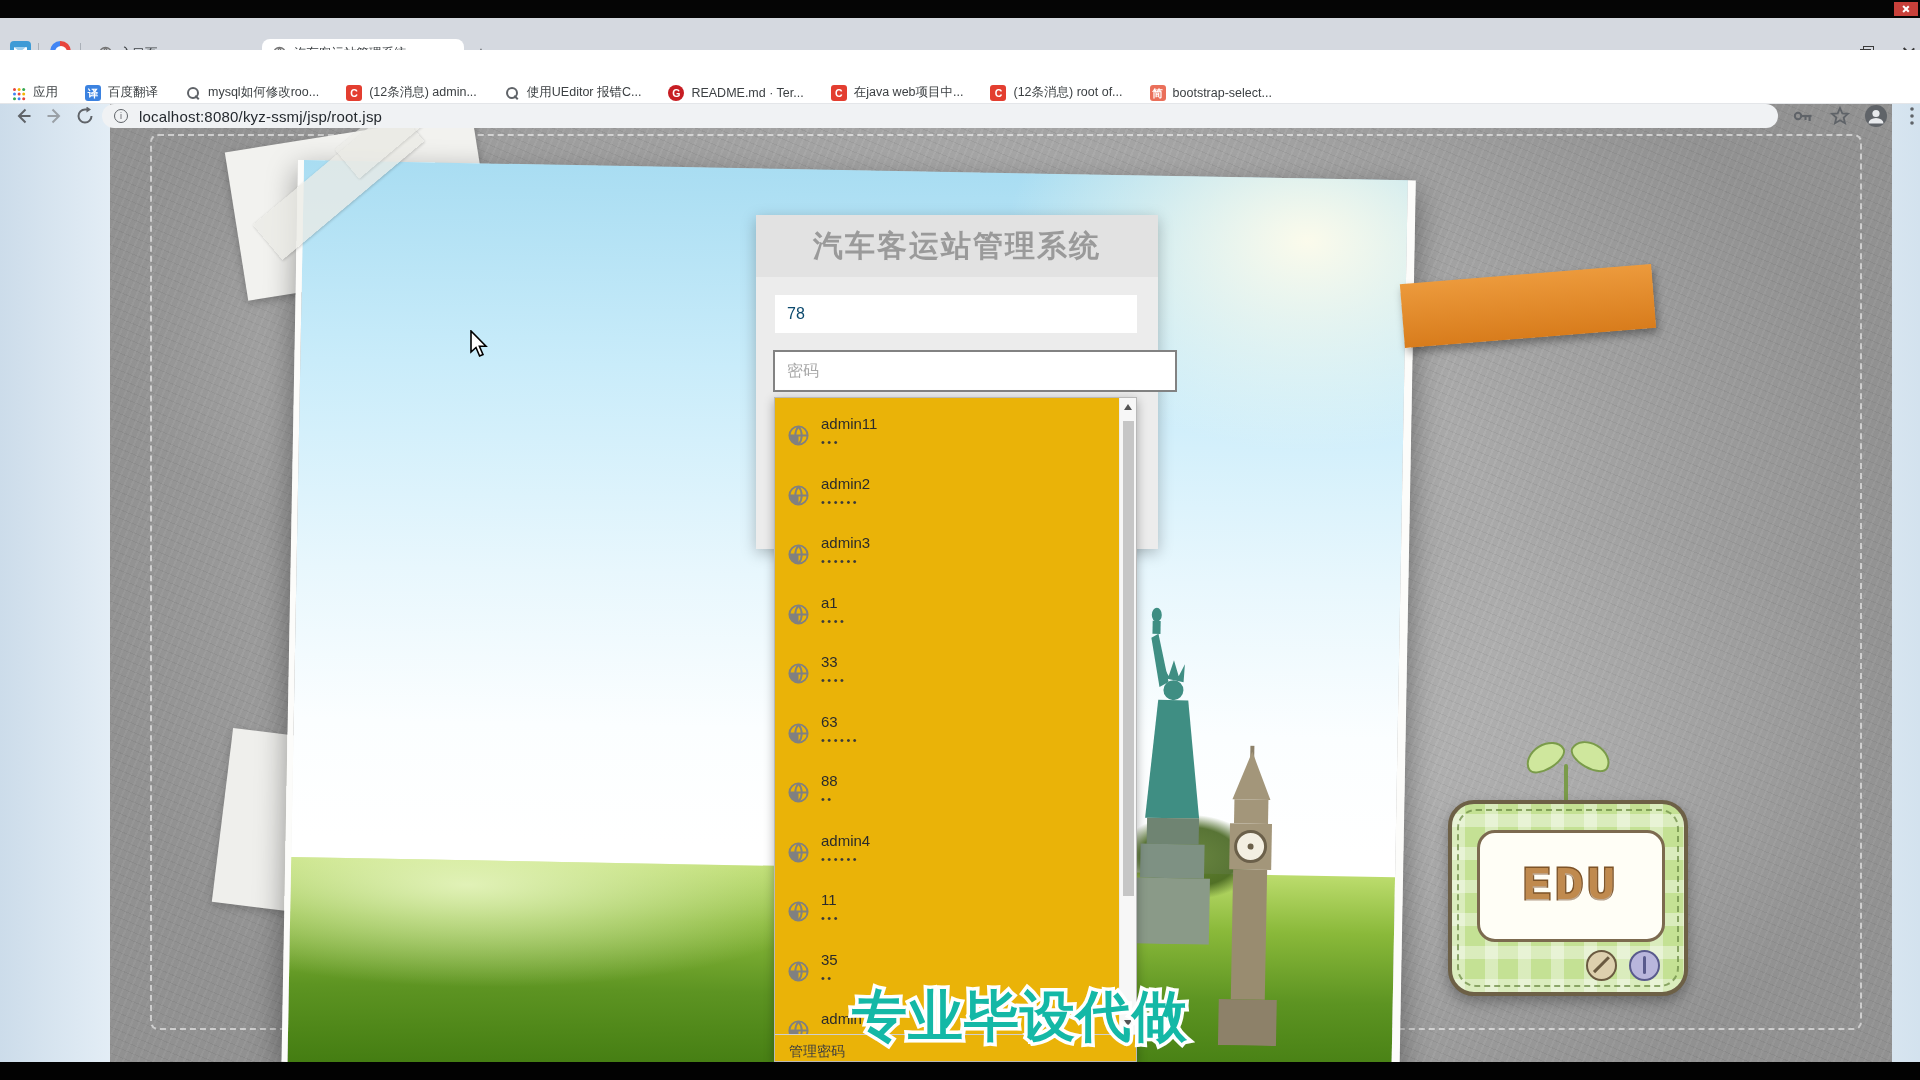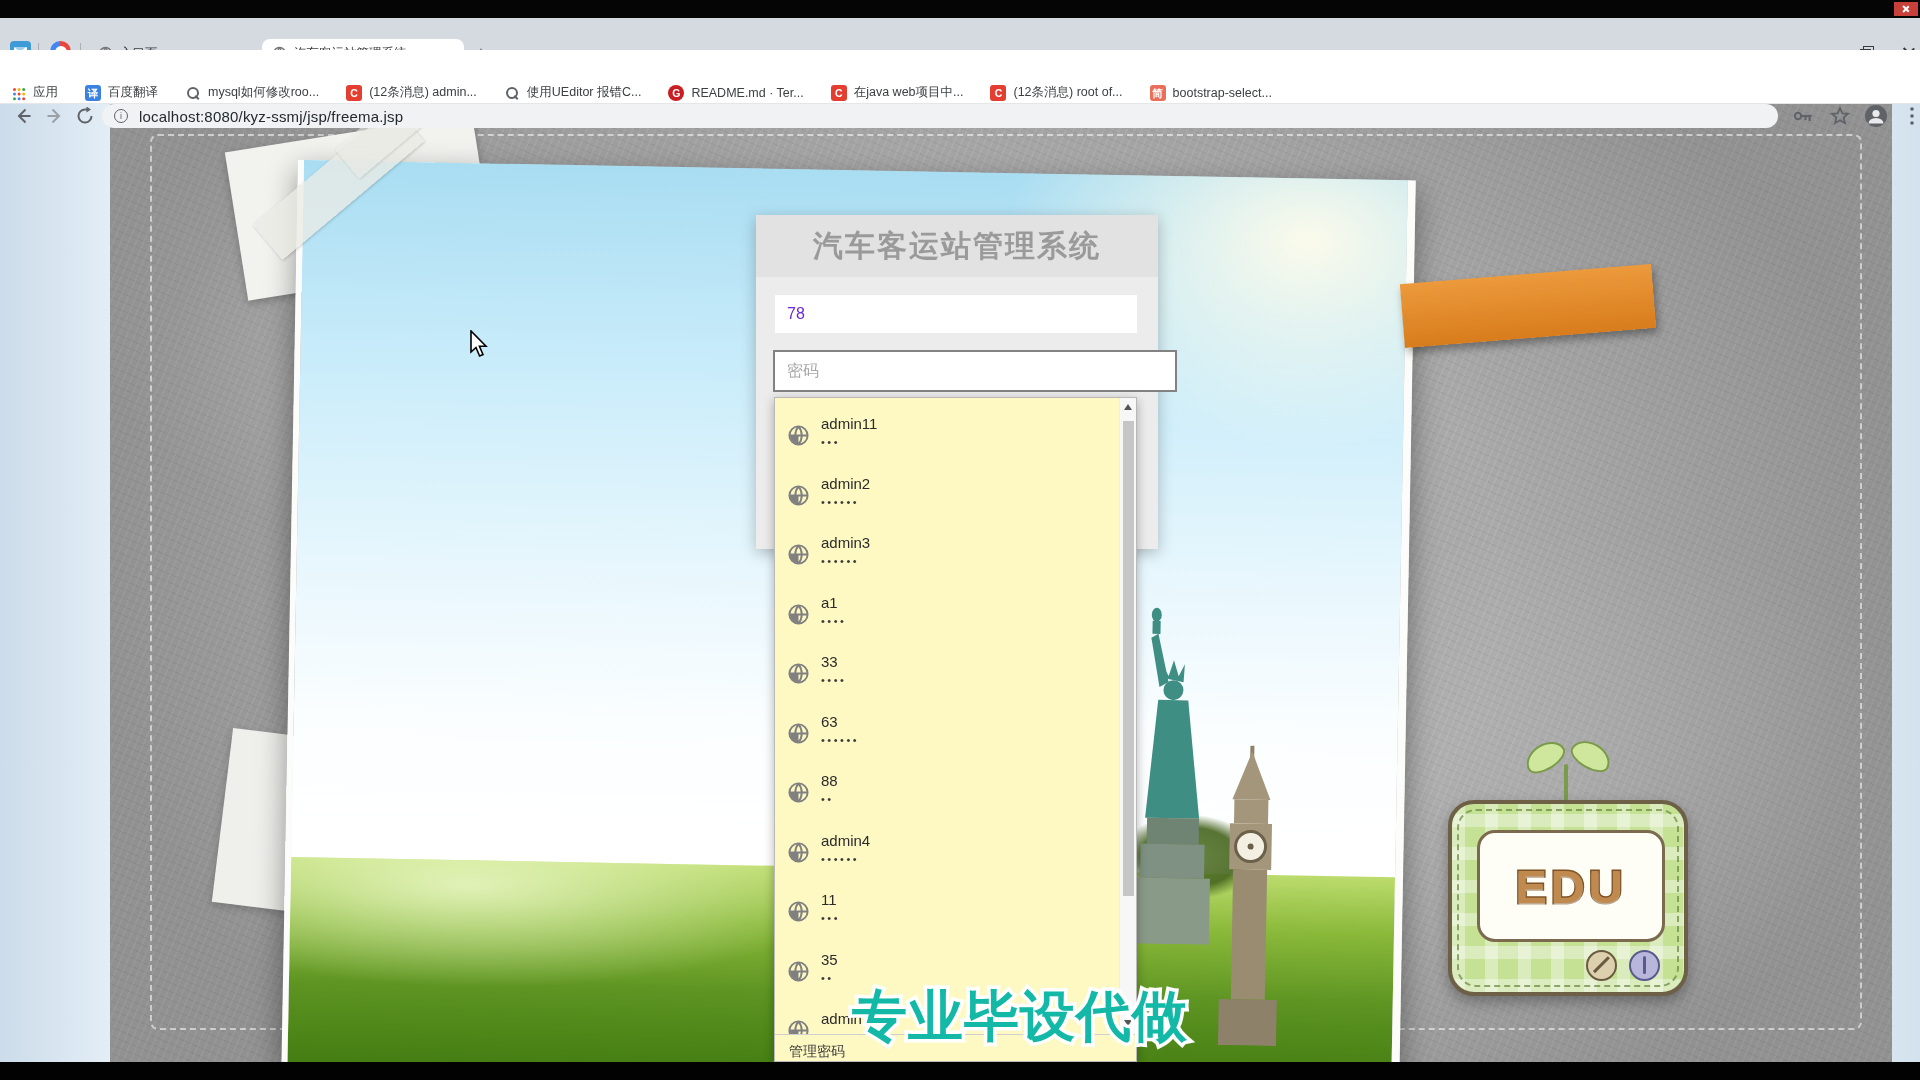--- a/index.html
+++ b/index.html
@@ -116,46 +116,46 @@
   .leafR { left:122px; top:1px; transform:rotate(30deg); }
   .tv { left:0; top:58px; width:240px; height:196px; border:4px solid #6d6046; border-radius:26px;
     box-shadow:0 6px 14px rgba(0,0,0,.3);
     background:
       repeating-linear-gradient(0deg, rgba(255,255,255,.38) 0 13px, rgba(255,255,255,0) 13px 33px),
       repeating-linear-gradient(90deg, rgba(255,255,255,.38) 0 13px, rgba(255,255,255,0) 13px 33px),
       #c4e194; }
   .tv::before { content:''; position:absolute; left:5px; top:5px; right:5px; bottom:5px;
     border:2px dashed rgba(110,140,70,.75); border-radius:19px; }
   .screen { left:25px; top:26px; width:188px; height:112px; background:#fffef6; border:3.5px solid #7c6a4f;
-    border-radius:18px; display:flex; align-items:center; justify-content:center; }
+    border-radius:18px; display:flex; align-items:center; justify-content:center;font-family:Liberation Mono, monospace; }
   .edu-text { font-size:47px; font-weight:900; color:#c08a4e; letter-spacing:4px;
     -webkit-text-stroke:3px #7d5327; paint-order:stroke fill; text-shadow:0 2px 1px rgba(255,255,255,.5); }
   .knob { width:31px; height:31px; border-radius:50%; }
   .knob1 { left:134px; top:146px; background:#ddd0ae; border:2.5px solid #6a5a40; }
   .knob1::after { content:''; position:absolute; left:12px; top:2px; width:2.5px; height:21px; background:#6a5a40; transform:rotate(45deg); }
   .knob2 { left:177px; top:146px; background:#b9b6dc; border:2.5px solid #595a8c; }
   .knob2::after { content:''; position:absolute; left:11.5px; top:4px; width:3px; height:18px; background:#595a8c; border-radius:2px; }
   .tape { background:rgba(234,234,230,.78); box-shadow:0 1px 3px rgba(0,0,0,.2); z-index:6; }
   .tapeA { left:246px; top:160px; width:185px; height:46px; transform:rotate(-40deg); }
   .tapeB { left:332px; top:104px; width:128px; height:38px; transform:rotate(-40deg); opacity:.72; }
 
   
   .panel { left:756px; top:215px; width:402px; height:334px; background:#ececec;
     box-shadow:0 4px 14px rgba(0,0,0,.25); z-index:7; }
   .panel-head { left:0; top:0; width:402px; height:62px; background:#e2e2e2; text-align:center; }
   .panel-title { line-height:62px; font-size:30px; font-weight:bold; color:#9a9a9a; letter-spacing:2px; }
   .inp { font-size:16px; outline:none; }
   .inp-user { left:775px; top:295px; width:362px; height:38px; background:#fff; border:none;
-    padding:0 12px; color:#6d28d9; z-index:8; }
+    padding:0 12px; color:#0c4a6e; z-index:8; }
   .inp-pass { left:773px; top:350px; width:404px; height:42px; background:#fff;
     border:2px solid #828282; padding:0 12px; color:#444; z-index:8; }
   .inp-pass::placeholder { color:#a8a8a8; opacity:1; }
 
   
-  .dropdown { left:774px; top:397px; width:363px; height:665px; background:#fef9c3;
+  .dropdown { left:774px; top:397px; width:363px; height:665px; background:#eab308;
     border:1px solid #b9b9b9; box-shadow:0 3px 10px rgba(0,0,0,.3); z-index:9; }
   .af-list { left:0; top:0; width:363px; height:636px; overflow:hidden; padding-top:10px; }
   .af-item { position:relative; height:59.5px; padding:7px 0 0 46px; }
   .af-globe { position:absolute; left:12px; top:16px; width:23px; height:23px; }
   .af-user { font-size:15px; color:#2b2b2b; }
   .af-dots { margin-top:4px; font-size:11px; color:#3a3a3a; letter-spacing:2.5px; }
   .af-scroll { right:0; top:0; width:17px; height:636px; background:#f7f7f7; border-left:1px solid #ededed; }
   .sb-thumb { left:3px; top:23px; width:11px; height:475px; background:#c6c6c6; }
   .tri { width:0; height:0; border-left:4.5px solid transparent; border-right:4.5px solid transparent; }
   .sb-up { left:4px; top:6px; border-bottom:6px solid #555; }
@@ -391,21 +391,21 @@
     </svg>
     <svg class="abs navic" style="left:46px" viewBox="0 0 18 18">
       <path d="M6.5 2.5 13 9l-6.5 6.5 M13 9H1.5" fill="none" stroke="#9aa0a6" stroke-width="2"></path>
     </svg>
     <svg class="abs navic" style="left:76px" viewBox="0 0 18 18">
       <path d="M15.5 9A6.5 6.5 0 1 1 9 2.5h3" fill="none" stroke="#5f6368" stroke-width="2"></path>
       <polygon points="10.5,-0.5 10.5,5.5 15,2.5" fill="#5f6368"></polygon>
     </svg>
     <div class="abs omnibox">
       <i class="info-ic">i</i>
-      <span class="url">localhost:8080/kyz-ssmj/jsp/freema.jsp</span>
+      <span class="url">localhost:8080/kyz-ssmj/jsp/root.jsp</span>
     </div>
     <svg class="abs tb-right" style="left:1791px" viewBox="0 0 24 24">
       <circle cx="7" cy="12" r="3.2" fill="none" stroke="#5f6368" stroke-width="2"></circle>
       <rect x="10" y="10.9" width="10.5" height="2.2" fill="#5f6368"></rect>
       <rect x="17.5" y="13" width="2.2" height="4" fill="#5f6368"></rect>
       <rect x="13.5" y="13" width="2" height="3" fill="#5f6368"></rect>
     </svg>
     <svg class="abs tb-right" style="left:1828px" viewBox="0 0 24 24">
       <path d="M12 4l2.3 5.3 5.7.5-4.3 3.8 1.3 5.6L12 16.2l-5 3 1.3-5.6L4 9.8l5.7-.5z" fill="none" stroke="#5f6368" stroke-width="1.8"></path>
     </svg>

